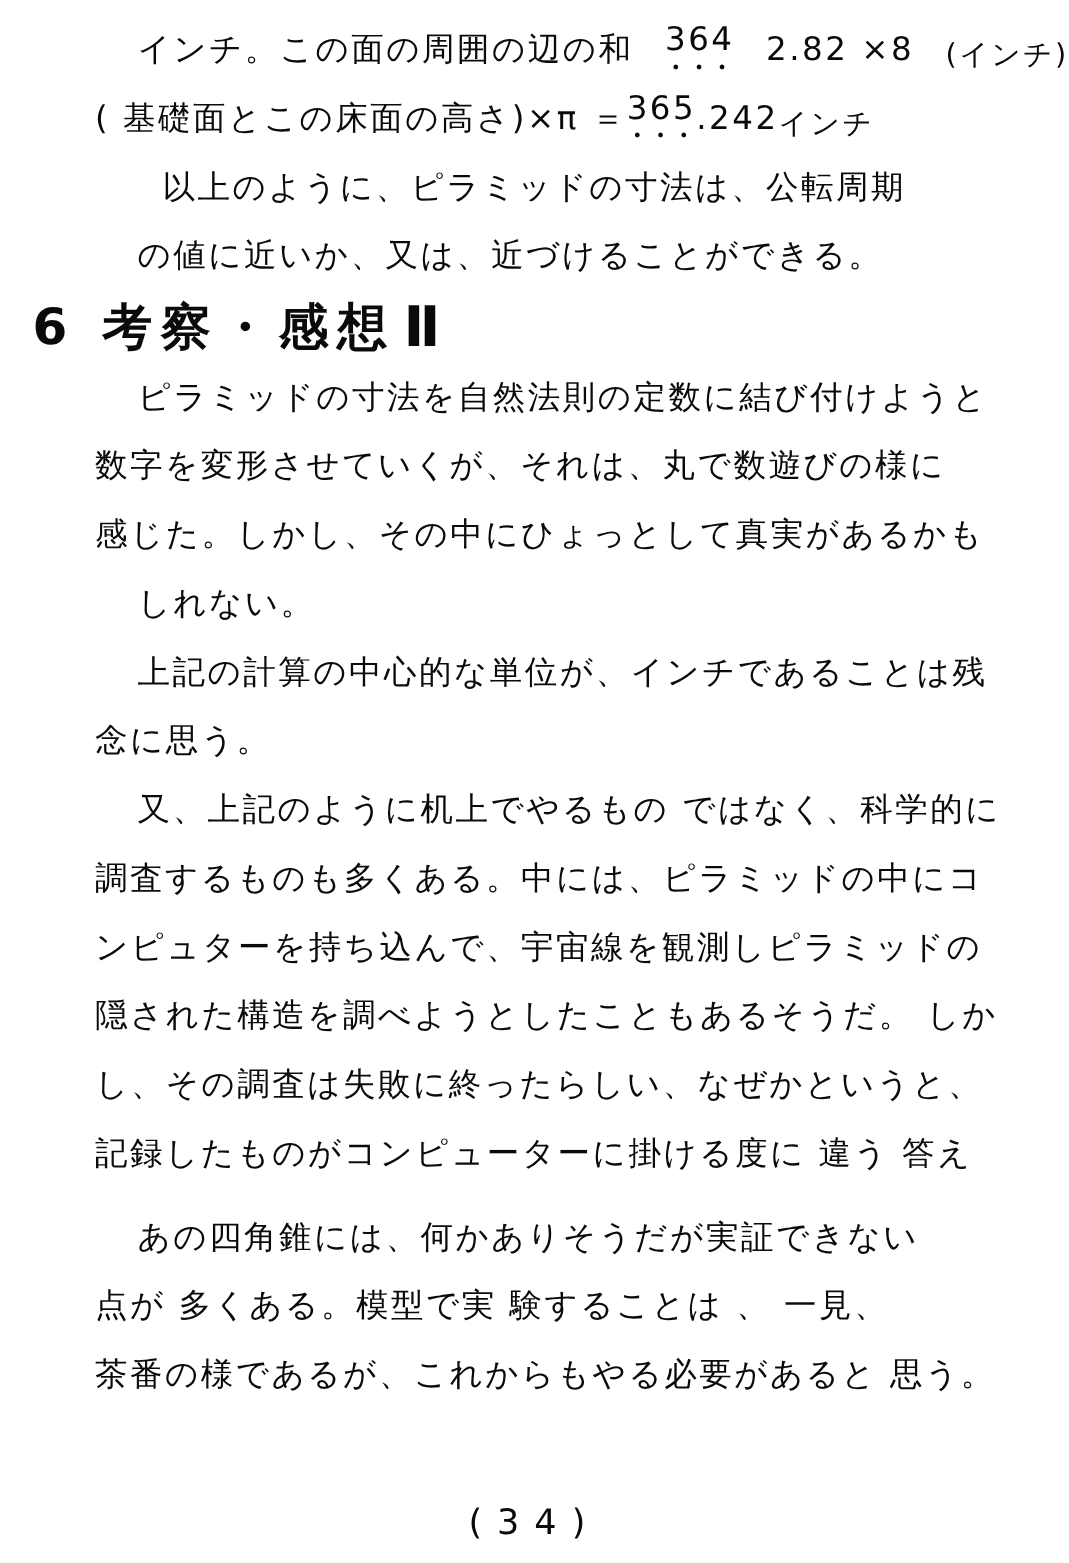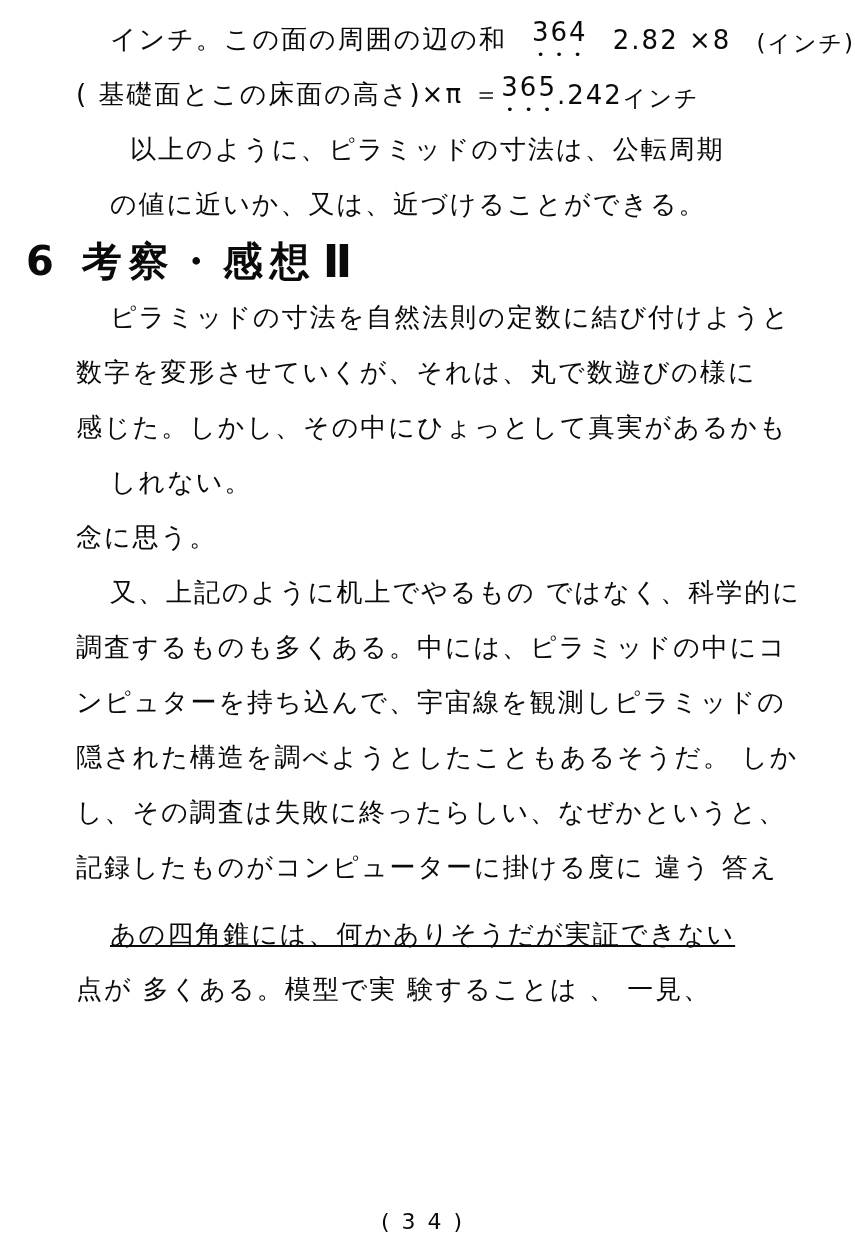--- a/index.html
+++ b/index.html
@@ -41,21 +41,20 @@
   }
   .line.heading {
     padding-left: 26px;
     font-size: 40px;
     letter-spacing: 7px;
     font-weight: 600;
     height: 58px;
   }
   .line.space-before {
     margin-top: 12px;
-    text-decoration: underline;
   }
   .seg { display: inline-block; }
   .seg.small {
     font-size: 23px;
     align-self: flex-end;
     padding-bottom: 8px;
   }
   .seg.emph {
     -webkit-text-emphasis: filled dot;
     -webkit-text-emphasis-position: under right;
@@ -66,21 +65,21 @@
     font-weight: 800;
     font-size: 1.12em;
     padding-left: 6px;
   }
   .footer {
     position: absolute;
     bottom: 16px;
     left: 0;
     width: 100%;
     text-align: center;
-    font-size: 22px;
+    font-size: 28px;
     letter-spacing: 12px;
     color: #0a0a0a;
   }
 </style>
 </head>
 <body>
 
 <div class="page">
   <div class="body-text">
       <div class="line indent">
@@ -110,20 +109,23 @@
       </div>
       <div class="line">
         <span class="seg">数字を変形させていくが、それは、丸で数遊びの様に</span>
       </div>
       <div class="line">
         <span class="seg">感じた。しかし、その中にひょっとして真実があるかも</span>
       </div>
       <div class="line indent">
         <span class="seg">しれない。</span>
       </div>
+      <div class="line indent">
+        <span class="seg">上記の計算の中心的な単位が、インチであることは残</span>
+      </div>
       <div class="line">
         <span class="seg">念に思う。</span>
       </div>
       <div class="line indent">
         <span class="seg">又、上記のように机上でやるもの ではなく、科学的に</span>
       </div>
       <div class="line">
         <span class="seg">調査するものも多くある。中には、ピラミッドの中にコ</span>
       </div>
       <div class="line">
@@ -137,15 +139,18 @@
       </div>
       <div class="line">
         <span class="seg">記録したものがコンピューターに掛ける度に 違う 答え</span>
       </div>
       <div class="line indent space-before">
         <span class="seg">あの四角錐には、何かありそうだが実証できない</span>
       </div>
       <div class="line">
         <span class="seg">点が 多くある。模型で実 験することは 、 一見、</span>
       </div>
+      <div class="line">
+        <span class="seg">茶番の様であるが、これからもやる必要があると 思う。</span>
+      </div>
     </div>
   <div class="footer">(34)</div>
 </div>
 
 </body></html>

